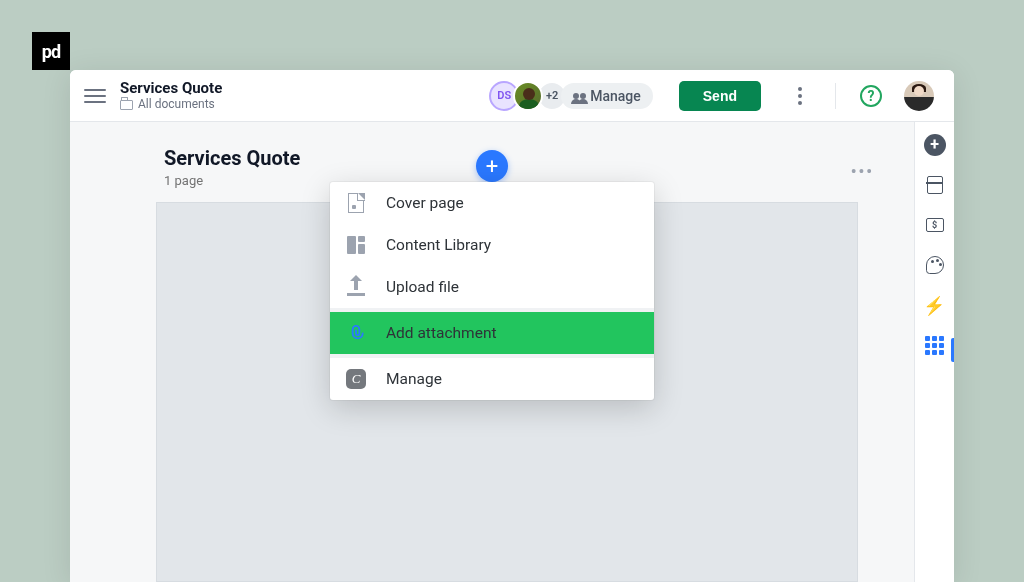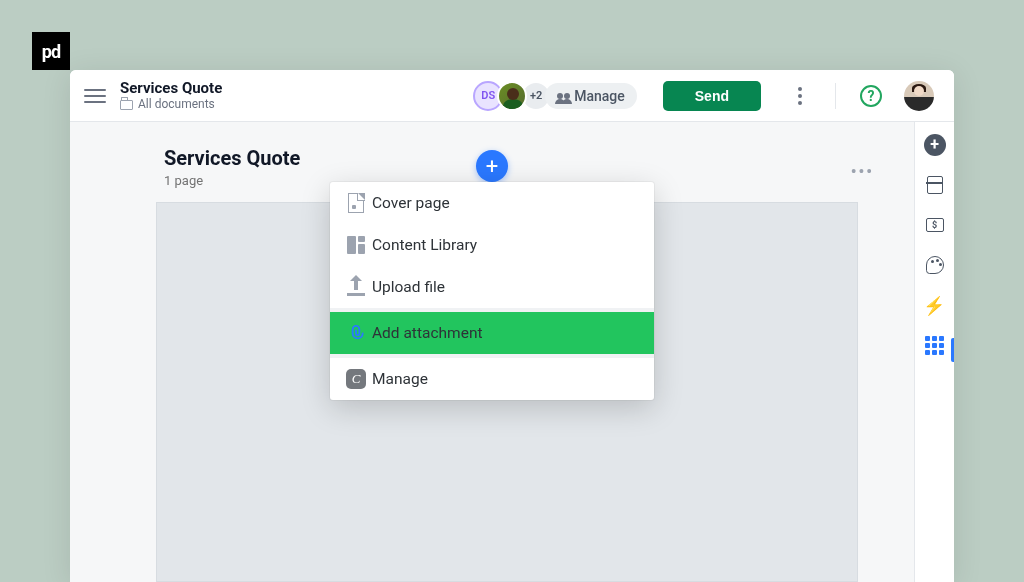--- a/index.html
+++ b/index.html
@@ -91,21 +91,21 @@
     display: flex; align-items: center; gap: 4px;
     background: #edf0f2; color: #4b5563;
     padding: 5px 12px; border-radius: 18px;
     font-size: 14px; font-weight: 500; cursor: pointer;
     margin-left: -6px;
   }
   .people-icon { display:flex; gap:1px; }
   .people-icon span { width:6px; height:6px; border-radius:50%; background:#6b7280; display:block; position:relative;}
   .people-icon span::after{content:"";position:absolute;top:6px;left:-2px;width:10px;height:5px;border-radius:5px 5px 0 0;background:#6b7280;}
   .send-btn {
-    background:#078651; color:#fff; border:none; padding:7px 32px;
+    background:#078651; color:#fff; border:none; padding:7px 24px;
     border-radius:5px; font-weight:600; font-size:14px; cursor:pointer;
     margin-left: 12px;
   }
   .icon-btn {
     width: 30px; height: 30px; display:flex; align-items:center; justify-content:center;
     cursor:pointer; color:#6b7280; border-radius:4px;
   }
   .divider-v { width:1px; height:26px; background:#e4e7eb; margin:0 6px;}
   .help-icon {
     width:22px; height:22px; border:2px solid #22a65f; border-radius:50%;
@@ -155,21 +155,21 @@
   }
 
   
   .dropdown {
     position:absolute; top:60px; left:50%; transform:translateX(-50%);
     width:324px; background:#fff; border-radius:3px;
     box-shadow:0 8px 30px rgba(0,0,0,0.18), 0 0 0 1px rgba(0,0,0,0.04);
     overflow:hidden;
   }
   .menu-item {
-    display:flex; align-items:center; gap:6px;
+    display:flex; align-items:center; gap:20px;
     padding:11px 16px; font-size:15.5px; color:#2e3338; cursor:pointer;
   }
   .menu-item.hover { background:#22c55e; }
   .menu-sep { height:1px; background:#e4e7eb; margin:0;}
   .menu-sep.thick { height:4px; background:#f0f2f4; }
   .mi-icon { width:20px; height:20px; display:flex; align-items:center; justify-content:center; color:#9ca3af; flex-shrink:0;}
 
   
   .ico-coverpage {
     width:16px; height:20px; border:1.5px solid #9ca3af; position:relative;

